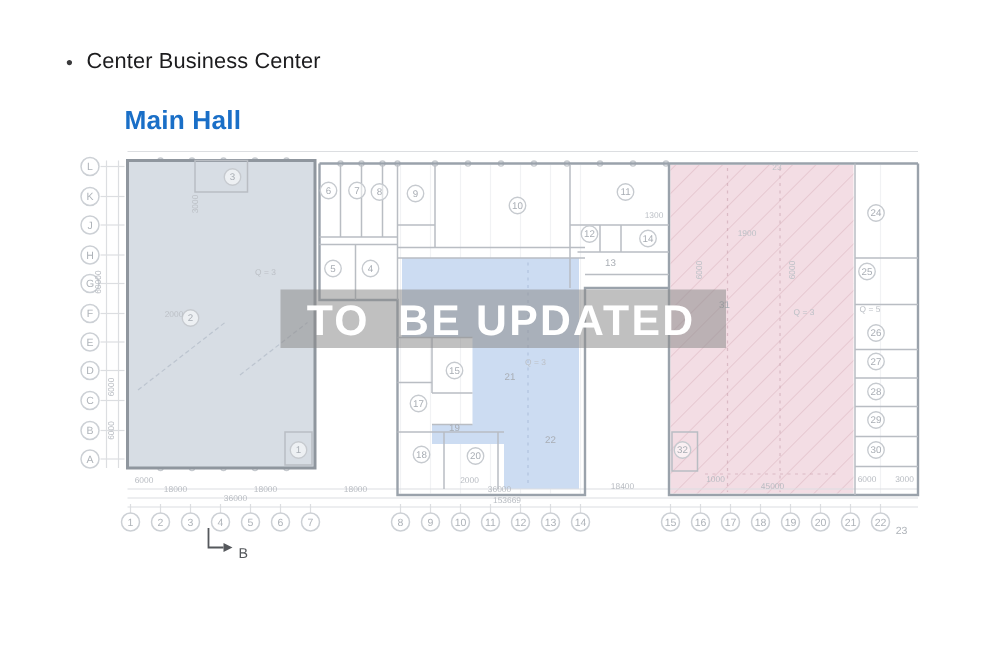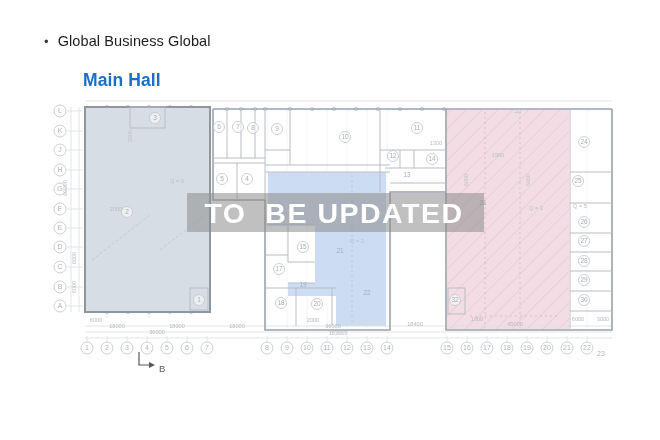--- a/index.html
+++ b/index.html
@@ -35,21 +35,21 @@
   .dash-blue{stroke:rgba(140,160,195,0.4);stroke-width:.8;stroke-dasharray:2 3;fill:none;}
   .wm-text{font-size:28.5px;font-weight:700;letter-spacing:1.5px;}
   .section-mark{stroke:#55585c;stroke-width:1.2;fill:none;}
   .section-label{font-size:9.5px;fill:#55585c;}
 </style>
 </head>
 <body>
 
 <div class="title-row">
   <span class="bullet">•</span>
-  <span>Global Business Global</span>
+  <span>Center Business Center</span>
 </div>
 <div class="subtitle" id="subtitle" style="color: rgb(26, 111, 199);">Main Hall</div>
 
 <svg id="plan" width="660" height="440" viewBox="0 0 660 440">
   <defs>
     <pattern id="hatch" width="11" height="11" patternUnits="userSpaceOnUse" patternTransform="rotate(45)">
       <line x1="0" y1="0" x2="0" y2="11" stroke="rgba(206,160,174,0.45)" stroke-width="1"></line>
     </pattern>
   </defs>
 

